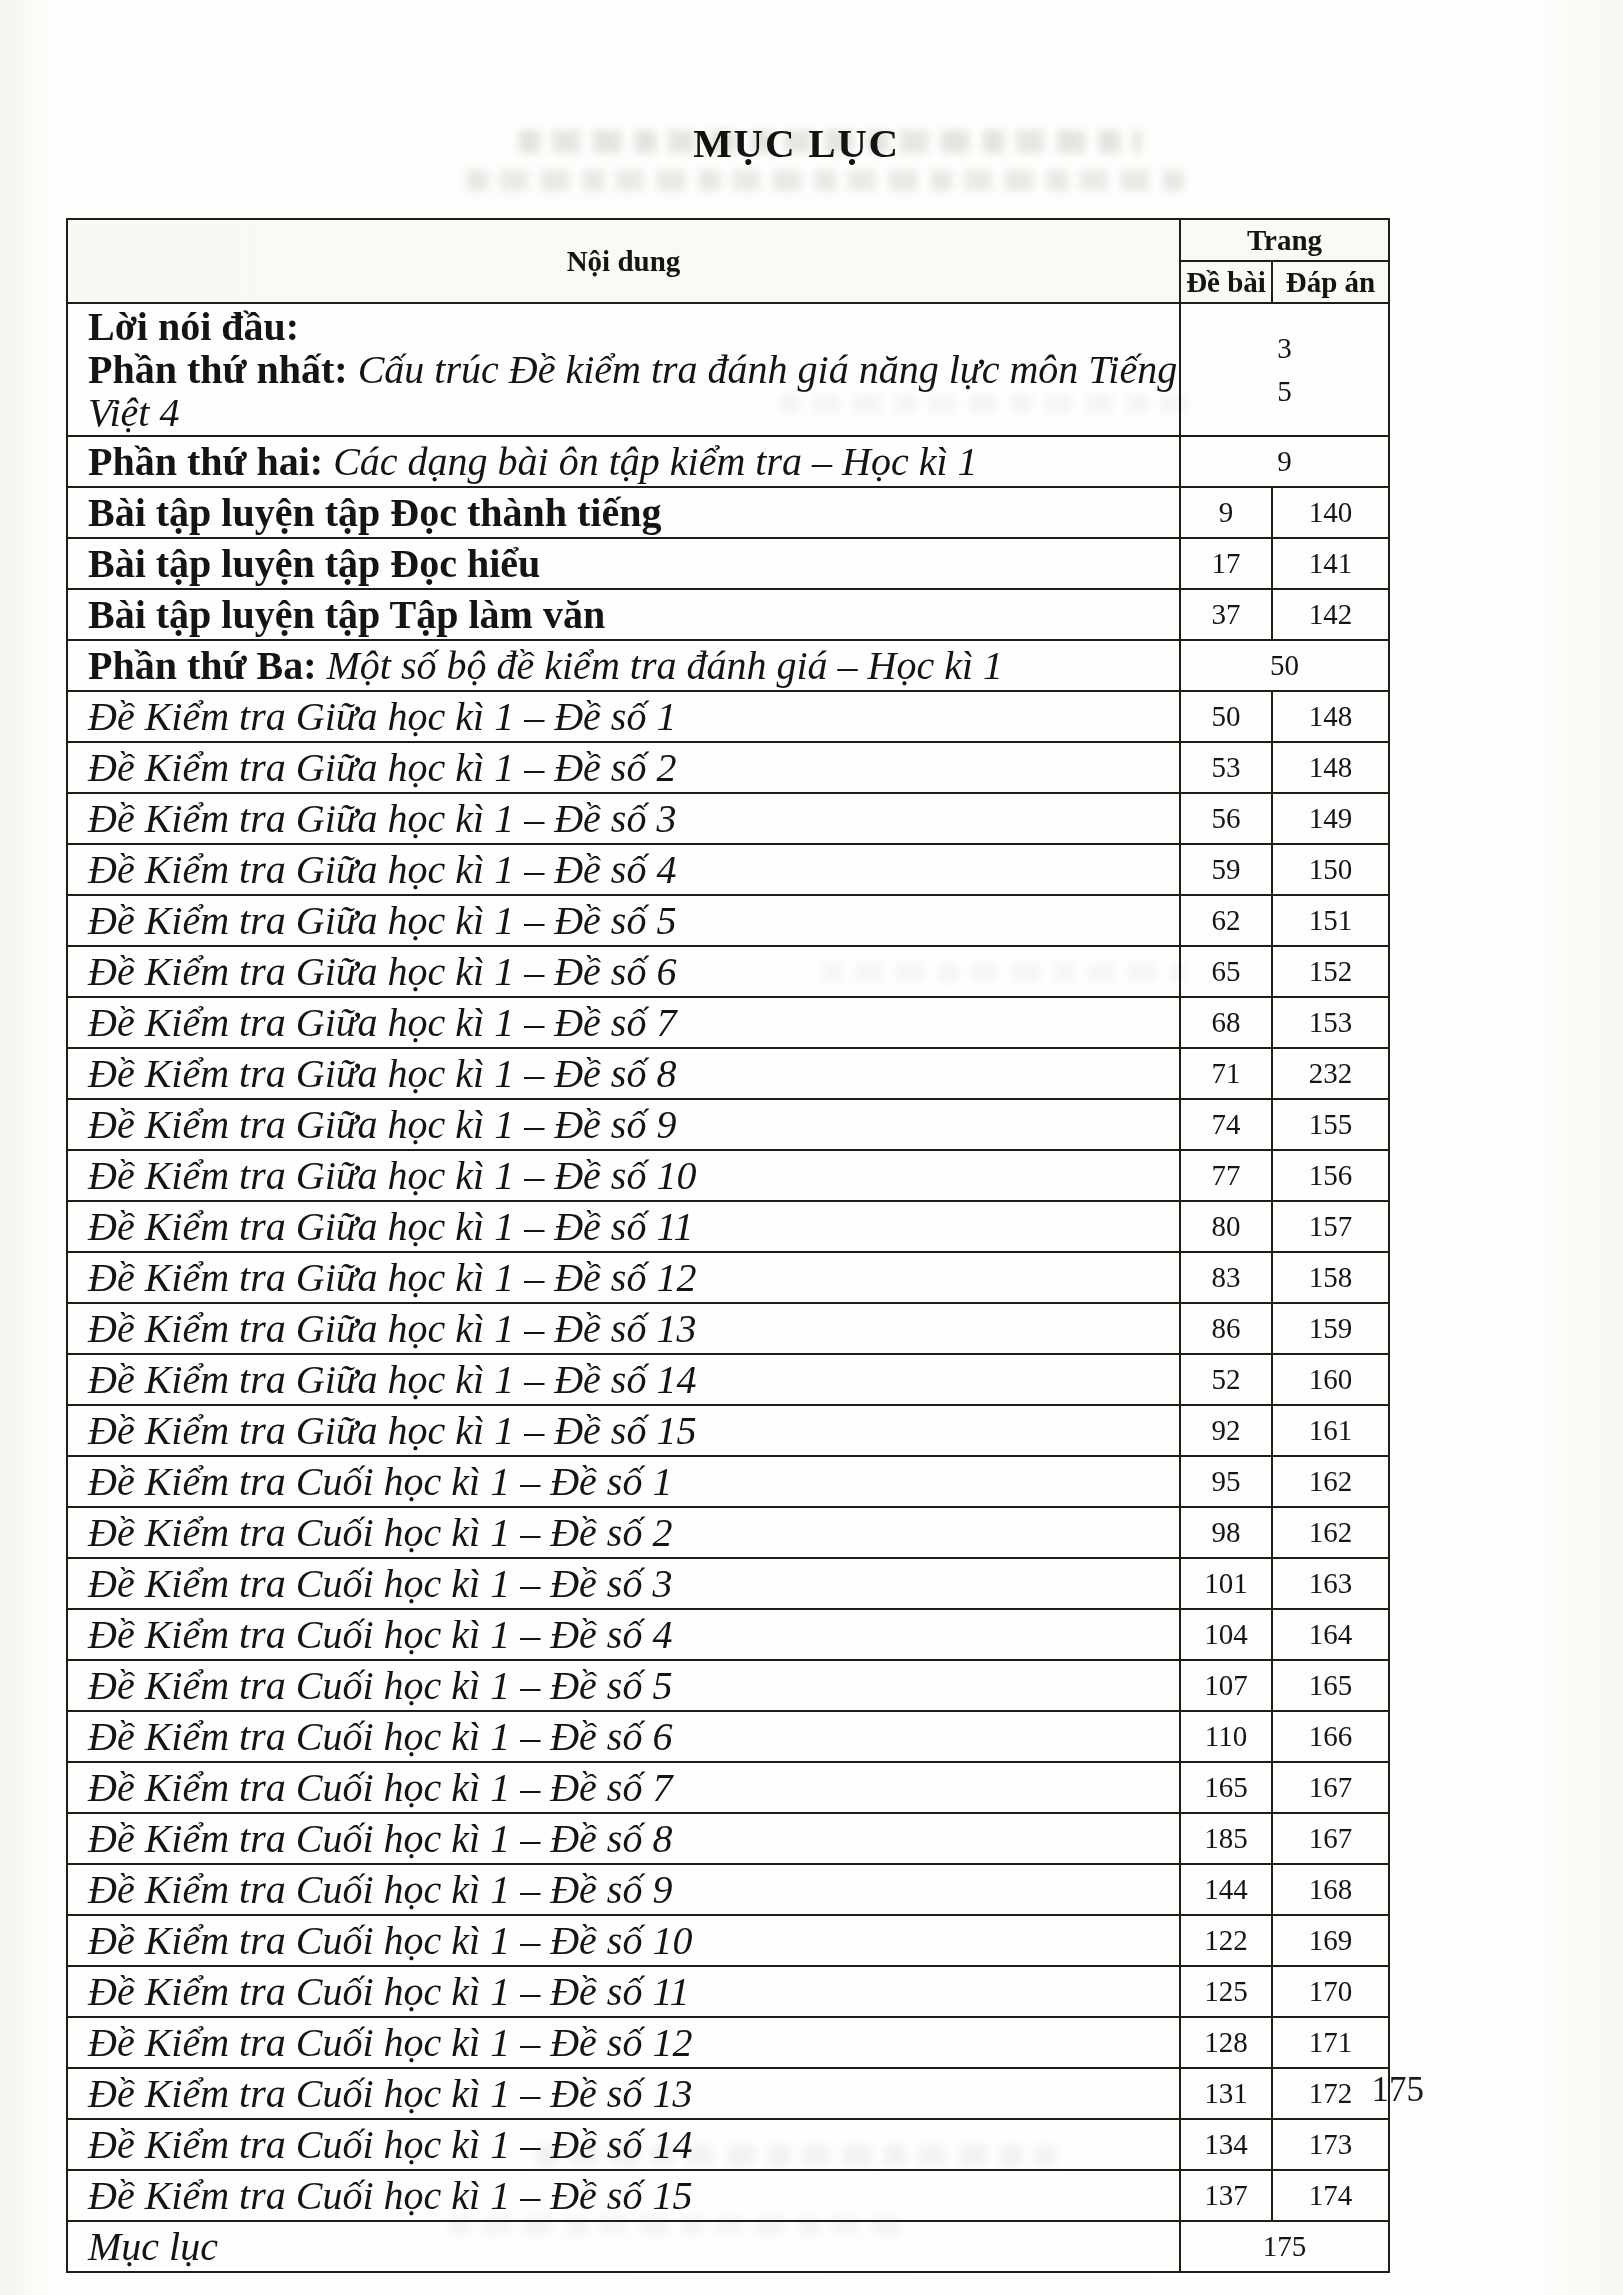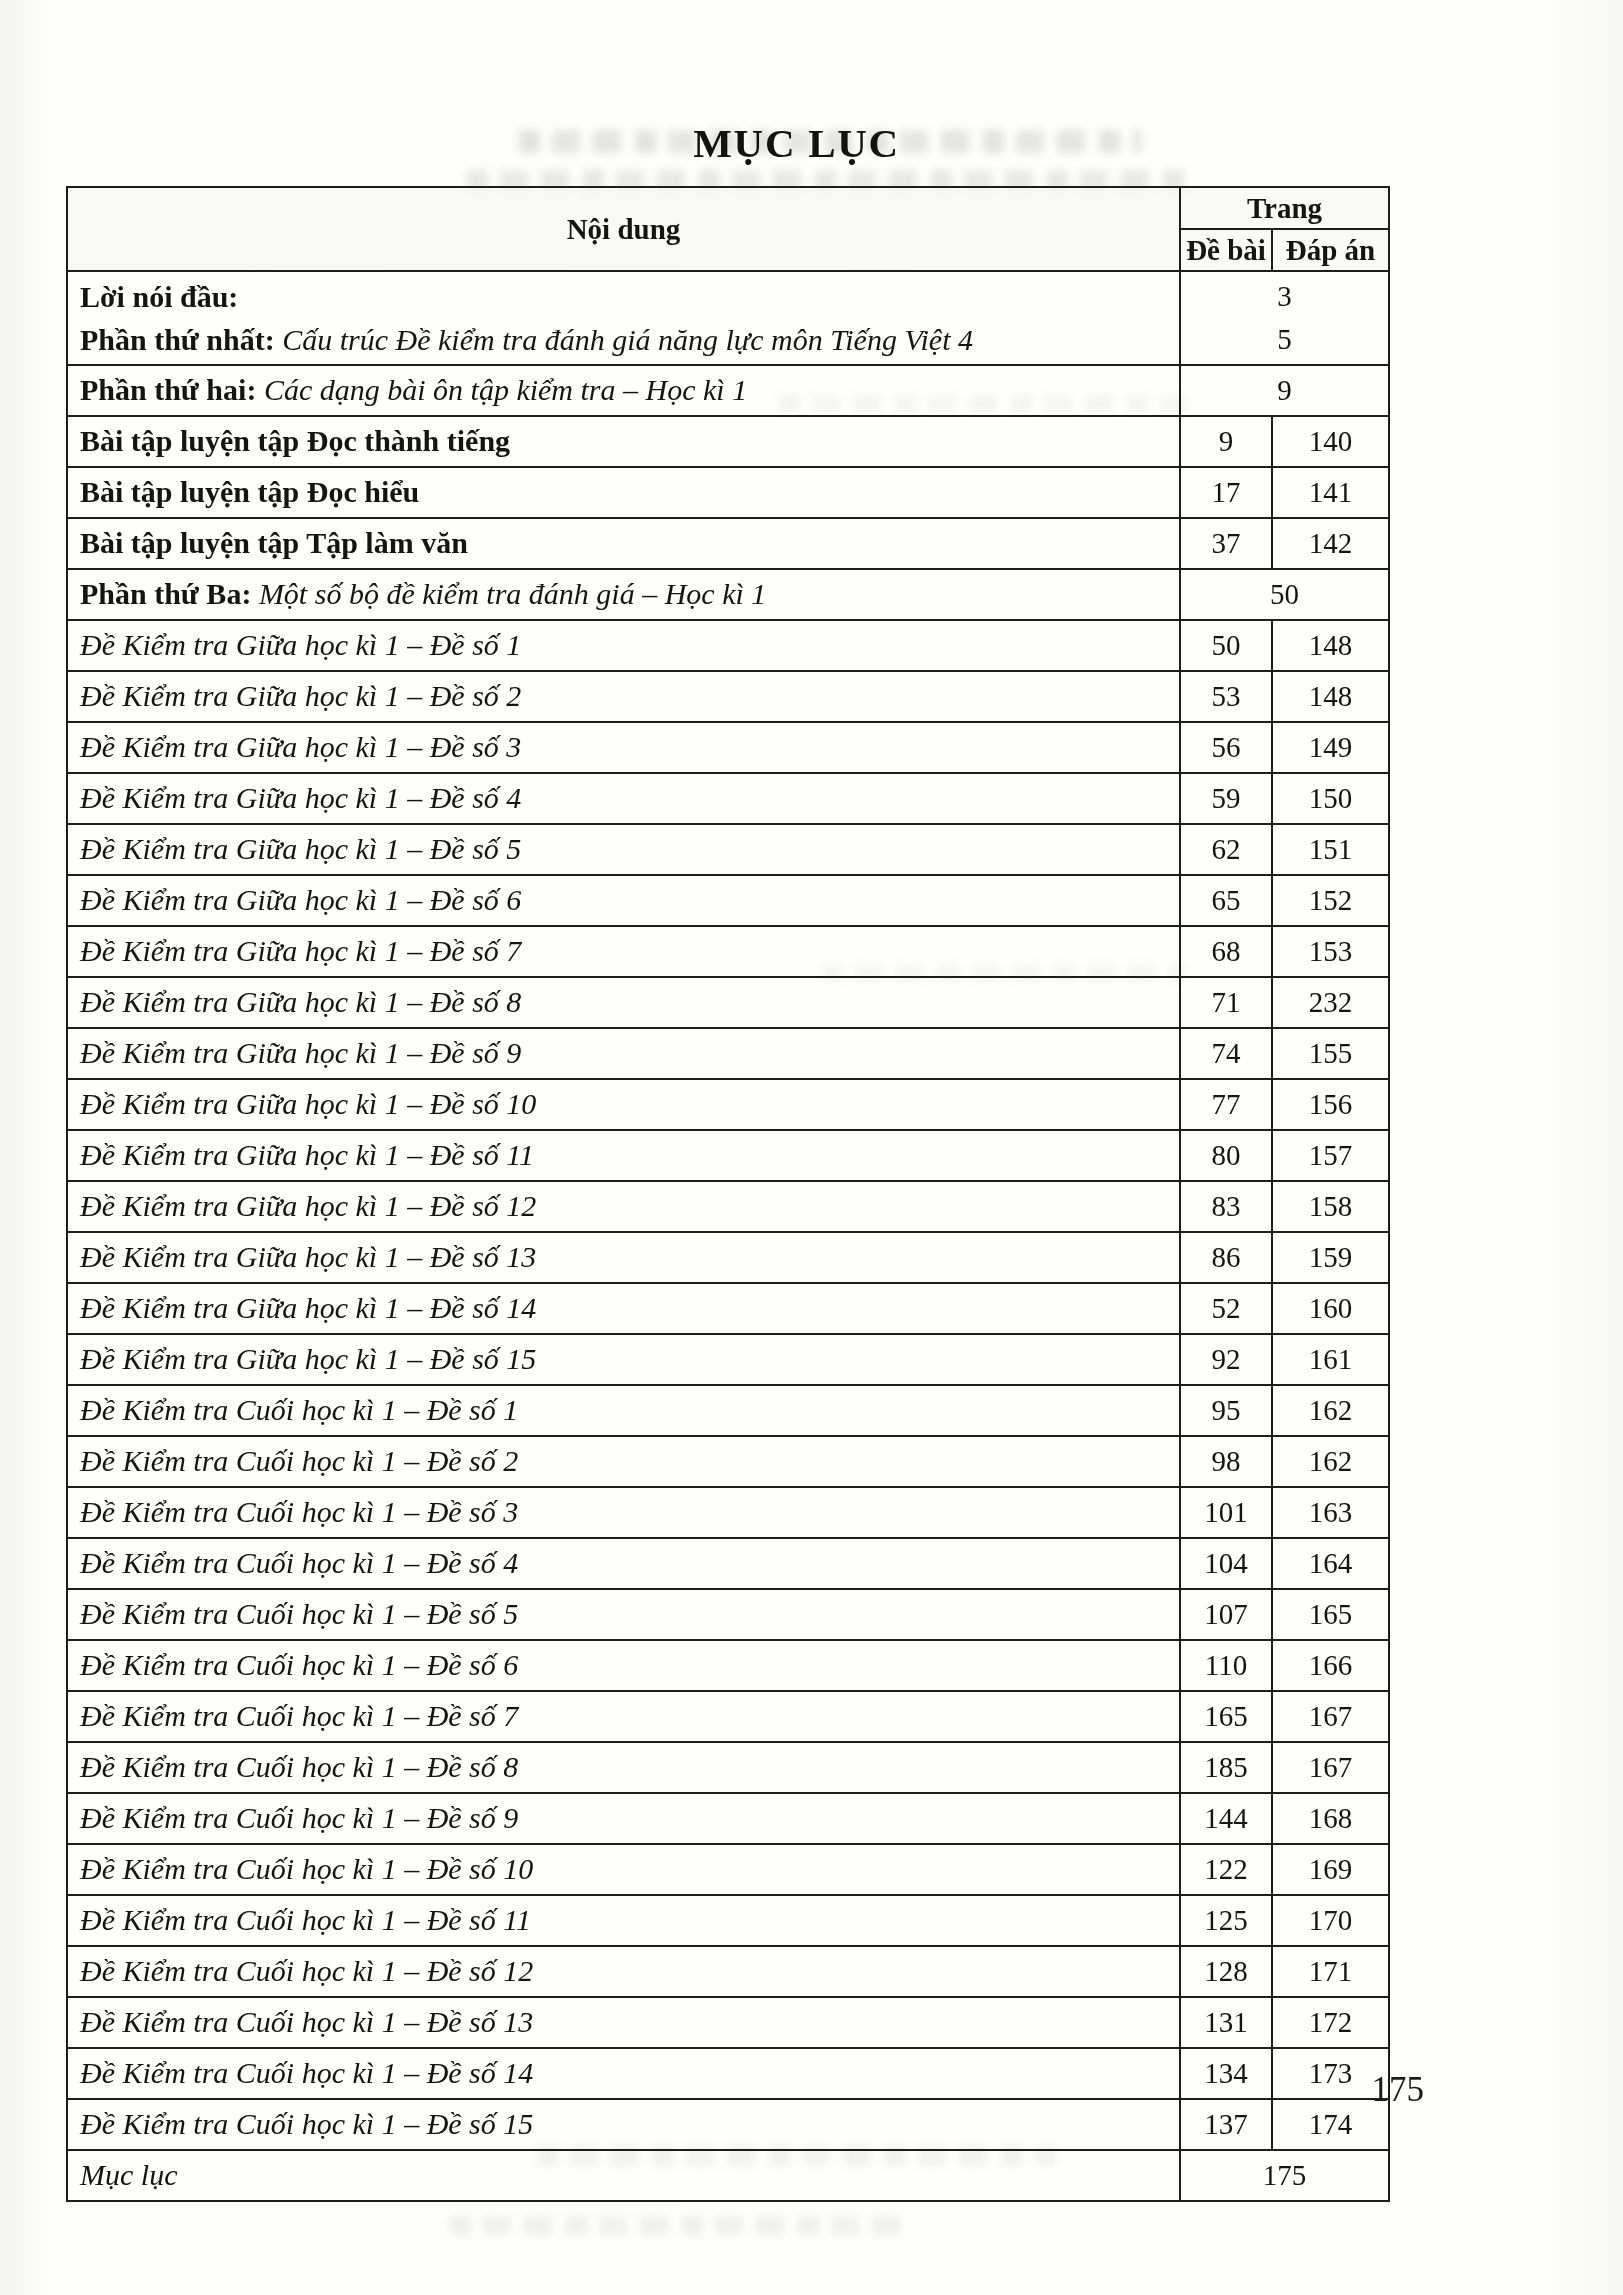--- a/index.html
+++ b/index.html
@@ -18,36 +18,36 @@
   .page-title {
     position: absolute;
     top: 119px; left: 0; width: 1593px;
     text-align: center;
     font-size: 41px; font-weight: bold;
     letter-spacing: 1.7px;
     color: #121211;
   }
   table.toc {
     position: absolute;
-    left: 66px; top: 186px;
+    left: 66px; top: 218px;
     width: 1322px;
     border-collapse: collapse;
     table-layout: fixed;
   }
   .toc th, .toc td {
     border: 2.6px solid #1d1d1a;
     vertical-align: middle;
     background: rgba(255,255,255,0.35);
   }
   .toc th { font-size: 29px; font-weight: bold; text-align: center; background: rgba(245,245,242,0.6); }
   .th-trang { height: 38px; }
   .th-sub { height: 38px; font-size: 27px; }
   .content-cell {
-    padding-left: 12px;
-    font-size: 30px;
+    padding-left: 20px;
+    font-size: 40px;
     height: 47px;
     line-height: 1.15;
   }
   .content-cell.double { height: 90px; }
   .content-cell.double .line { line-height: 43px; }
   .s-b  { font-weight: bold; }
   .s-i  { font-style: italic; margin-top: 28px; }
   .s-bi { font-weight: normal; font-style: italic; }
   .page-cell {
     text-align: center;

